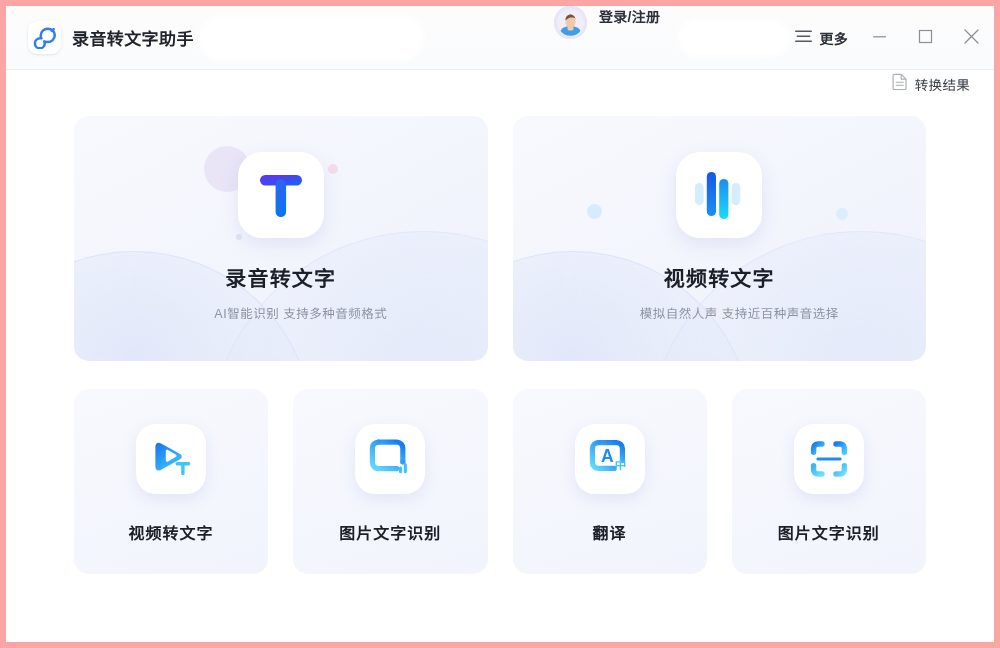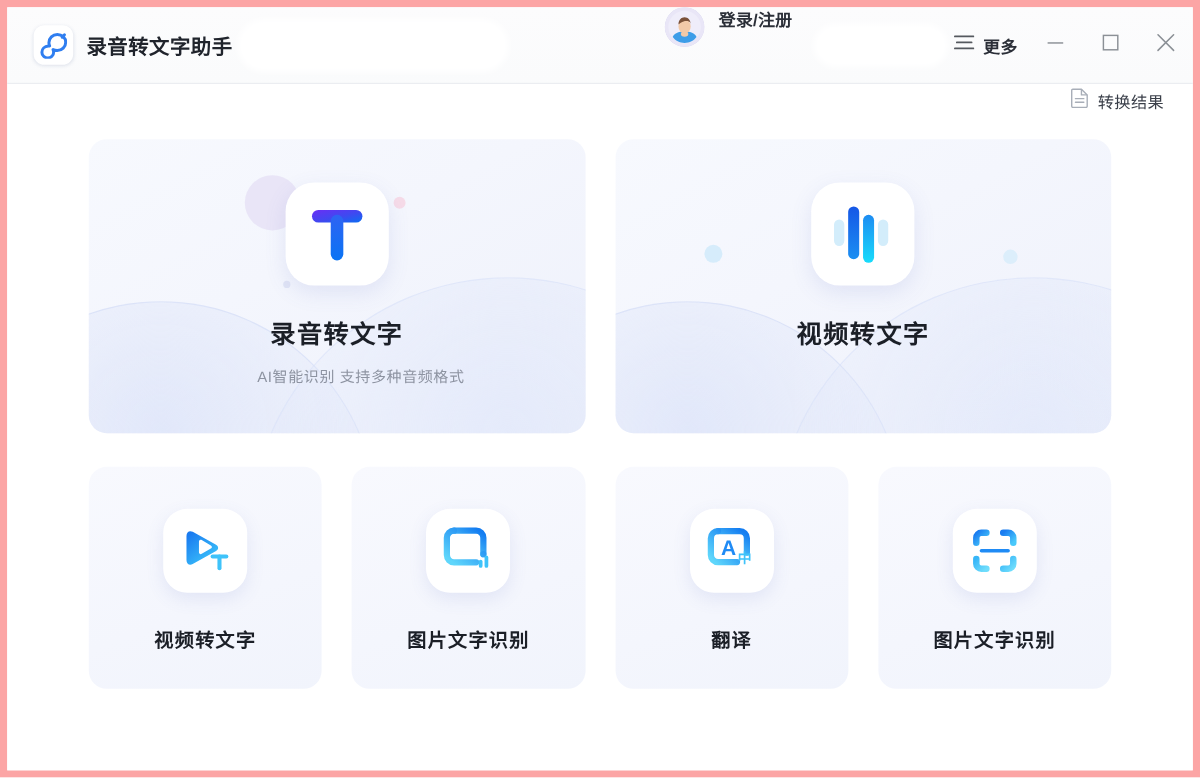--- a/index.html
+++ b/index.html
@@ -443,20 +443,21 @@
               </linearGradient>
             </defs>
             <rect x="3" y="15" width="8.6" height="22" rx="4.3" fill="#d3edfb"></rect>
             <rect x="14.8" y="4" width="9.2" height="44" rx="4.6" fill="url(#gW1)"></rect>
             <rect x="27.2" y="11" width="9.2" height="40" rx="4.6" fill="url(#gW2)"></rect>
             <rect x="39.6" y="15" width="8.6" height="22" rx="4.3" fill="#d3edfb"></rect>
           </svg>
         </div>
 
         <div class="hero-title">视频转文字</div>
+        <div class="hero-sub">模拟自然人声 支持近百种声音选择</div>
       </div>
     </div>
 
     <div class="small-row">
 
       <div class="small-card">
         <div class="small-icon-wrap">
           <svg width="44" height="44" viewBox="0 0 44 44" aria-hidden="true">
             <defs>
               <linearGradient id="gV1" x1="0.15" y1="0.05" x2="0.85" y2="0.95">

